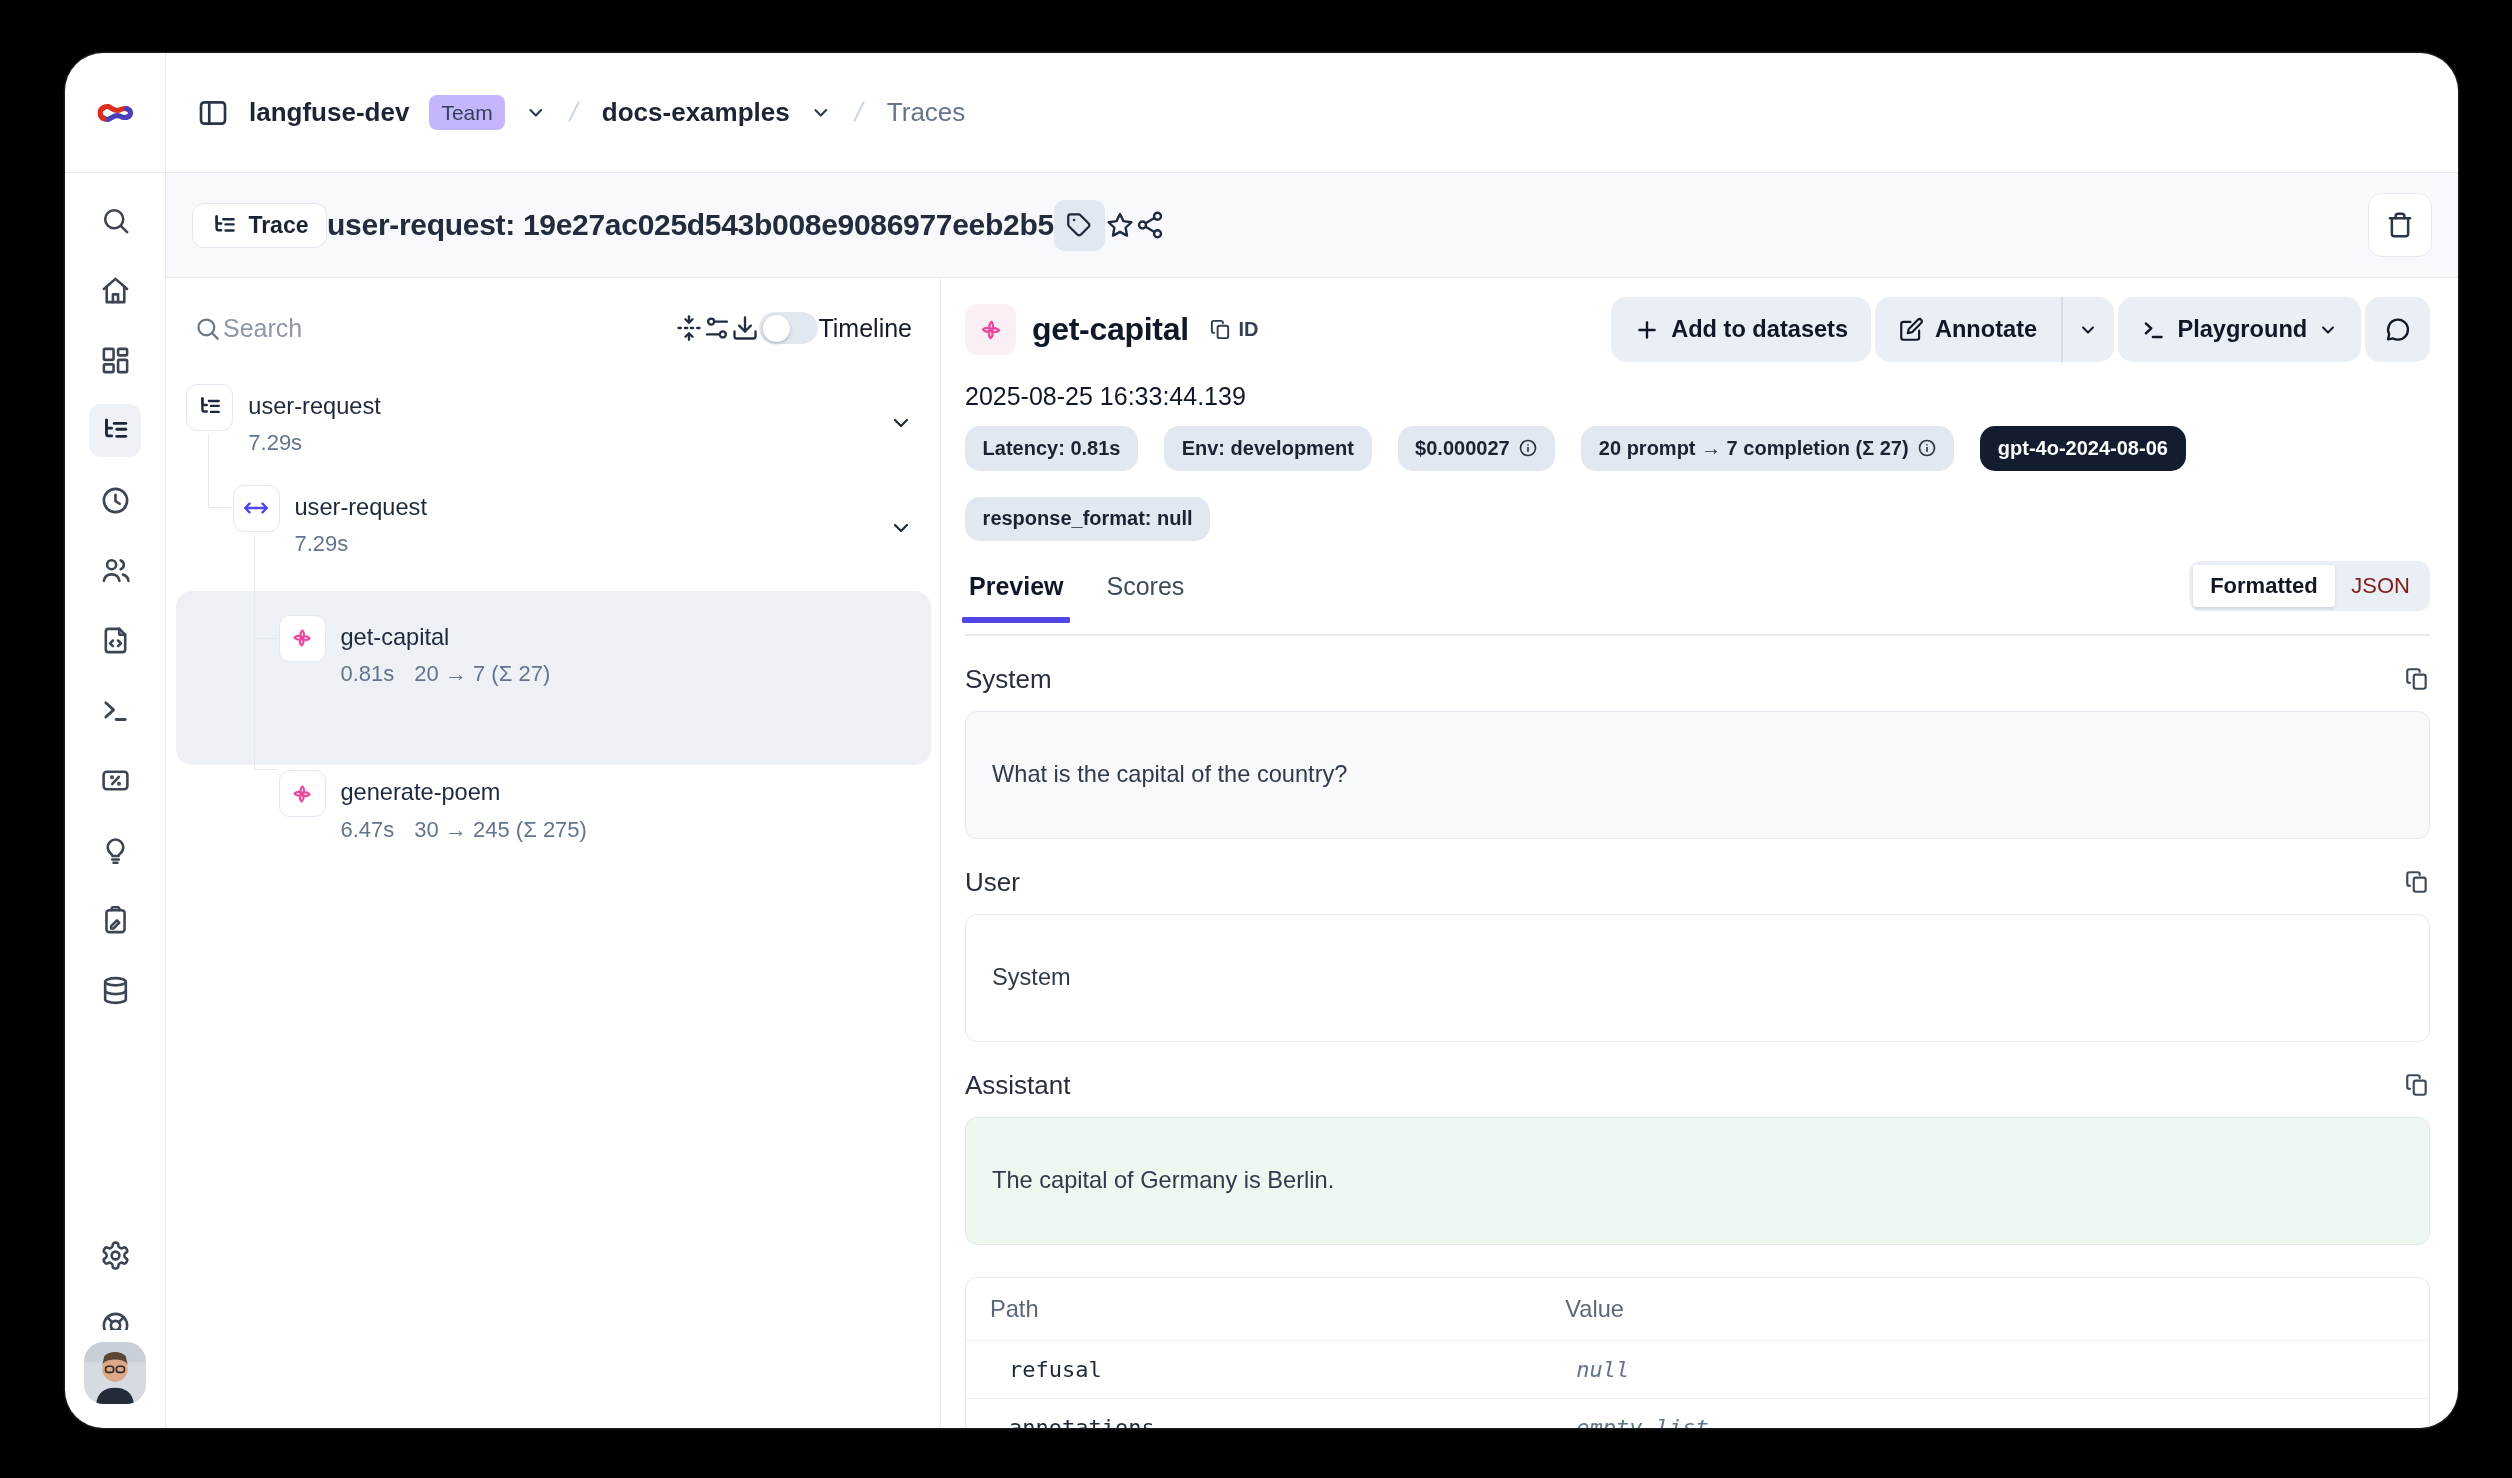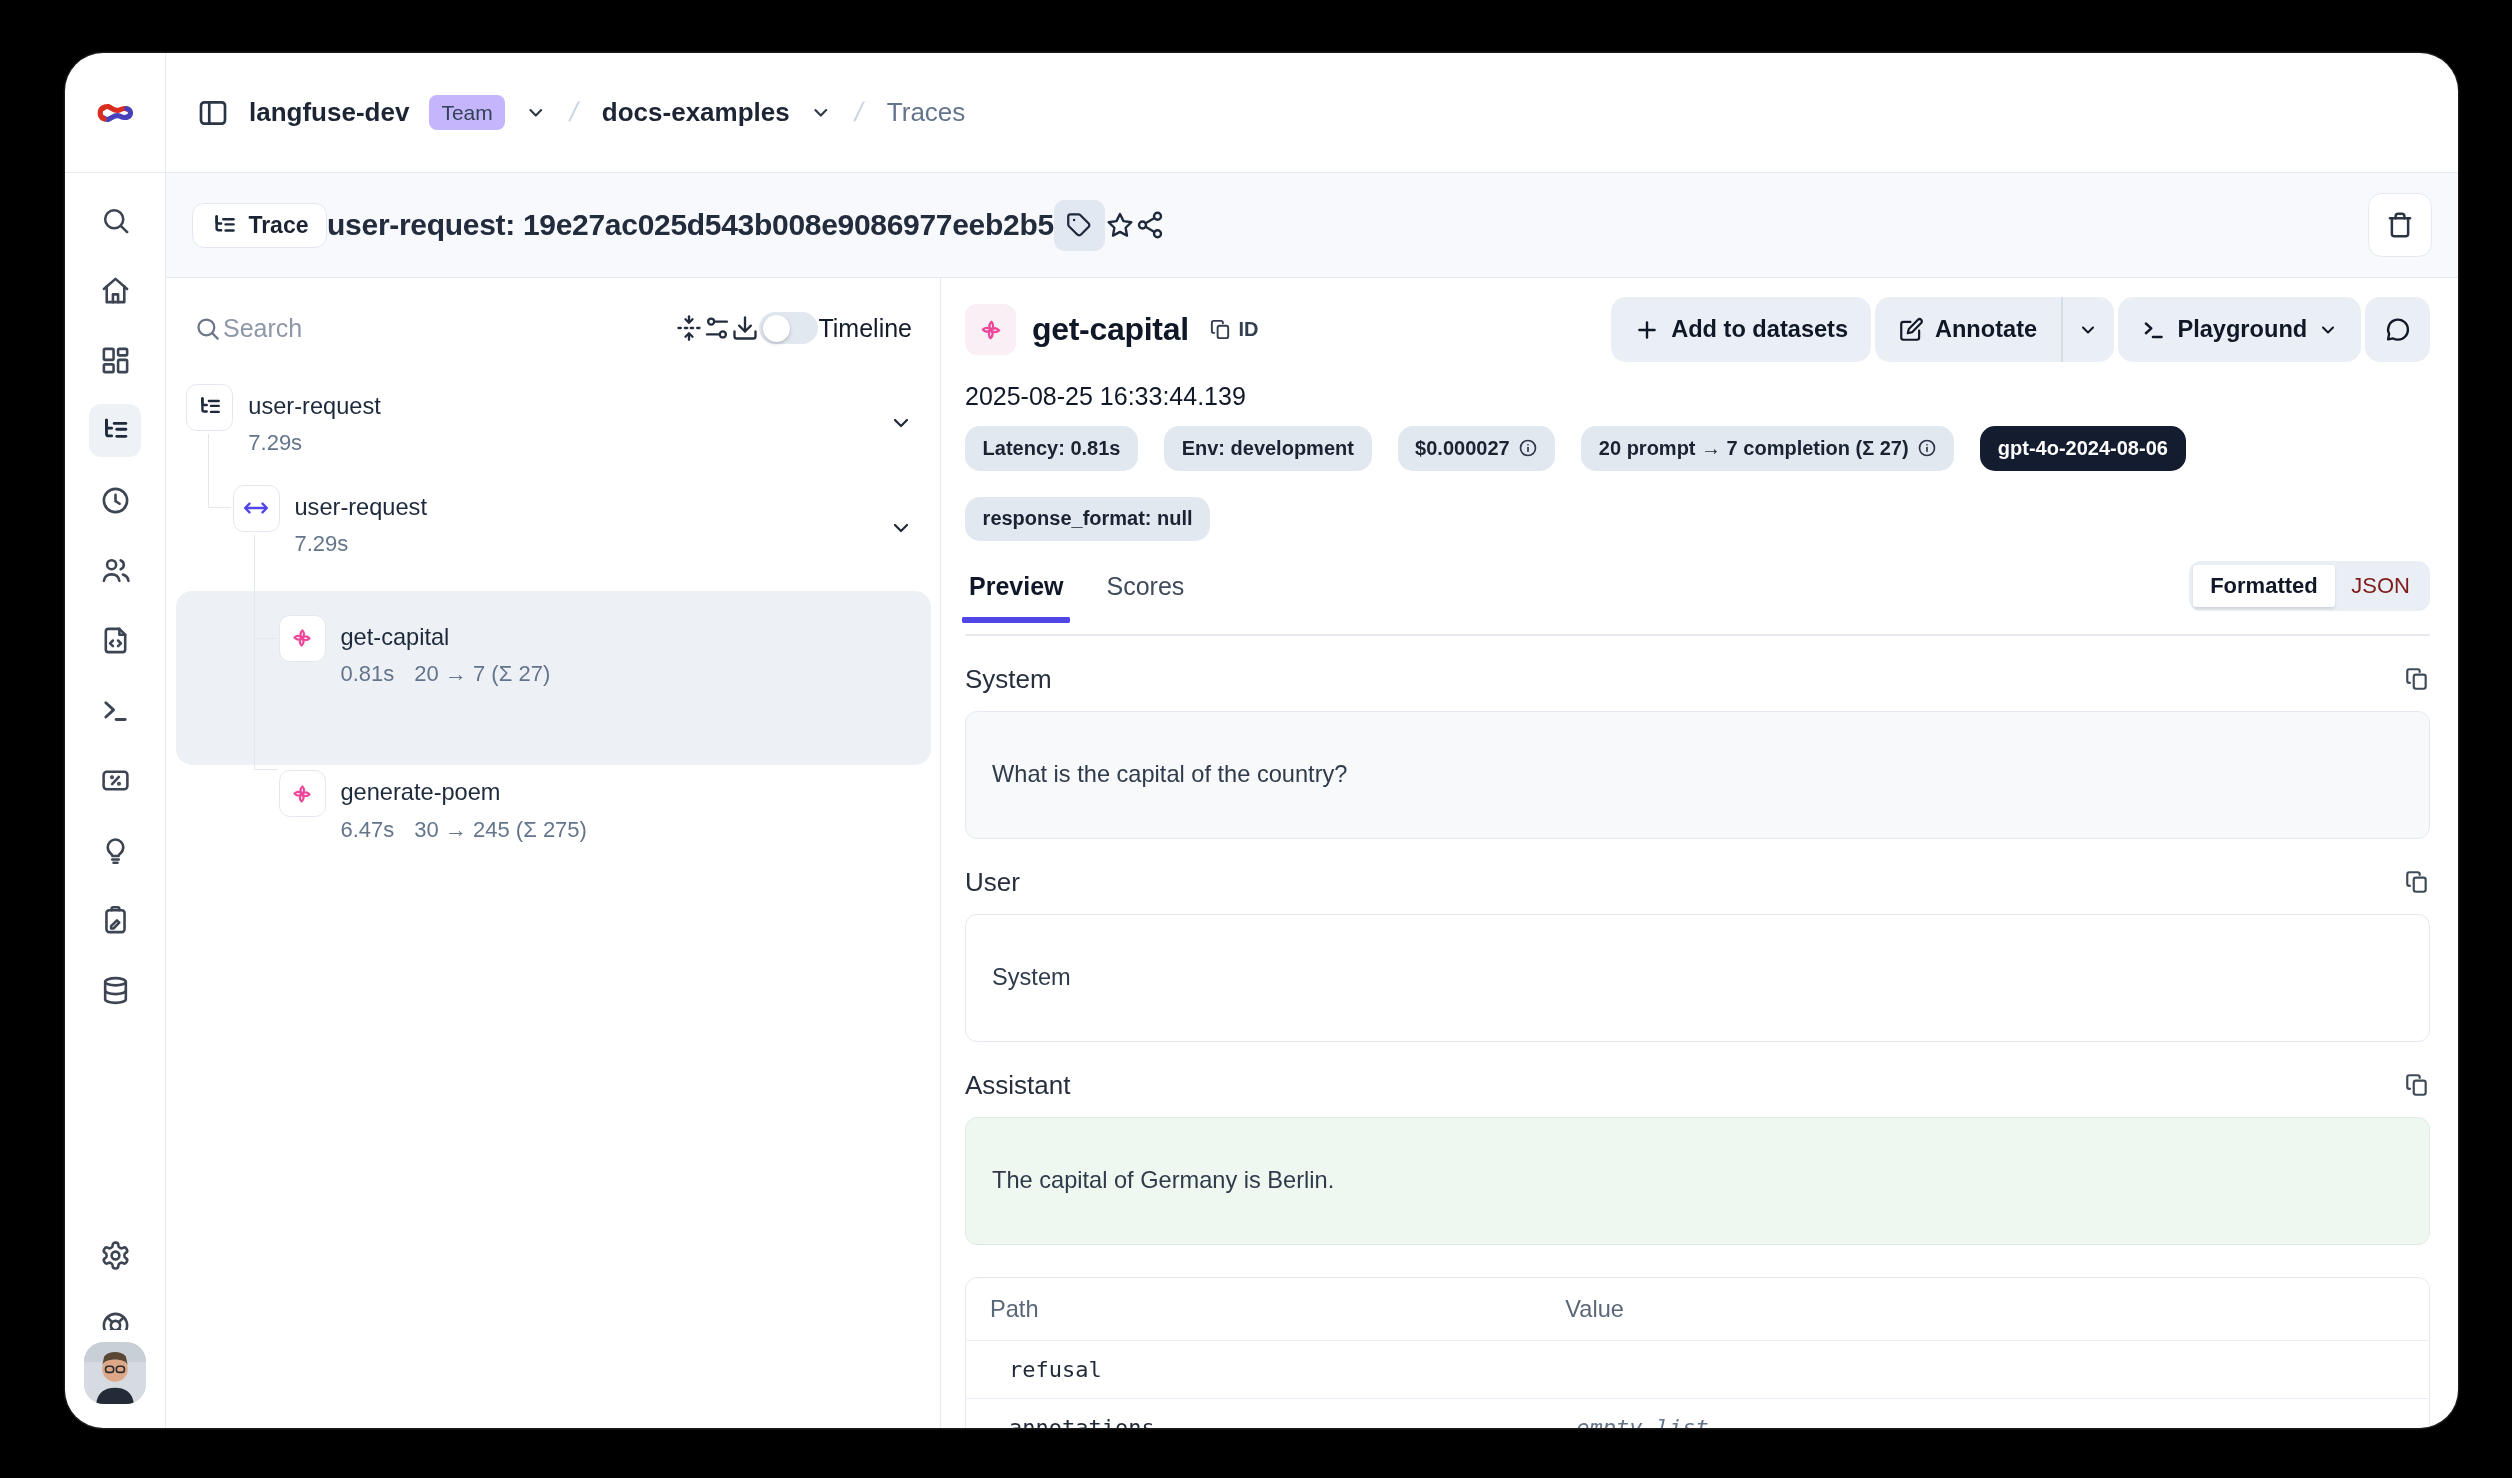--- a/index.html
+++ b/index.html
@@ -592,20 +592,21 @@
           <span>The capital of Germany is Berlin.</span>
         </div>
 
         <div class="kv-table">
           <div class="kv-head">
             <span>Path</span>
             <span class="col2">Value</span>
           </div>
           <div class="kv-row">
             <span>refusal</span>
+            <span class="val">null</span>
           </div>
           <div class="kv-row">
             <span>annotations</span>
             <span class="val">empty list</span>
           </div>
         </div>
 
       </div>
     </div>
   </div>

